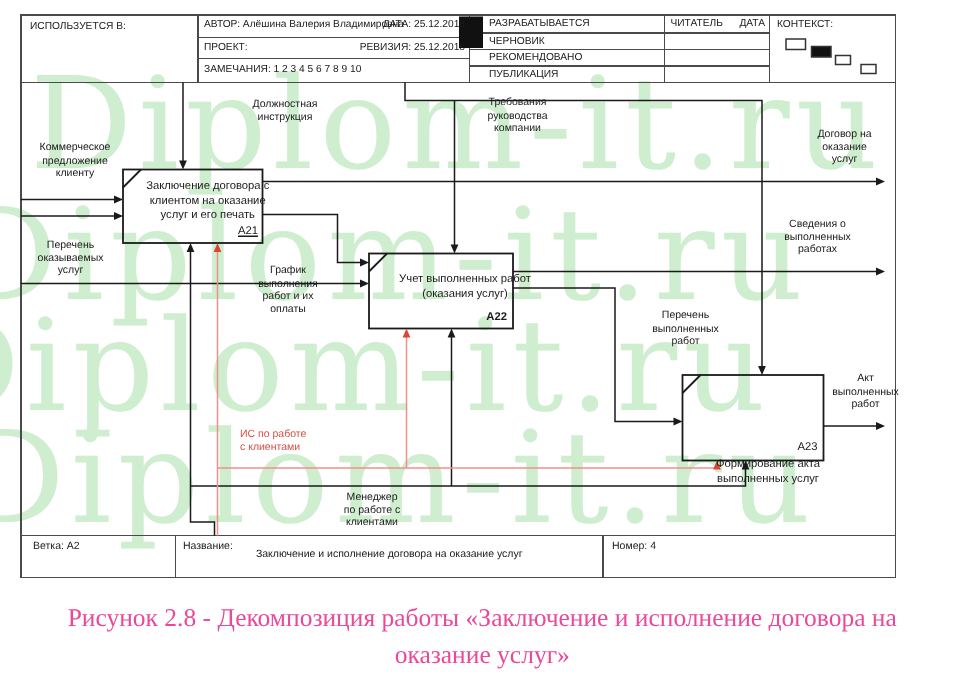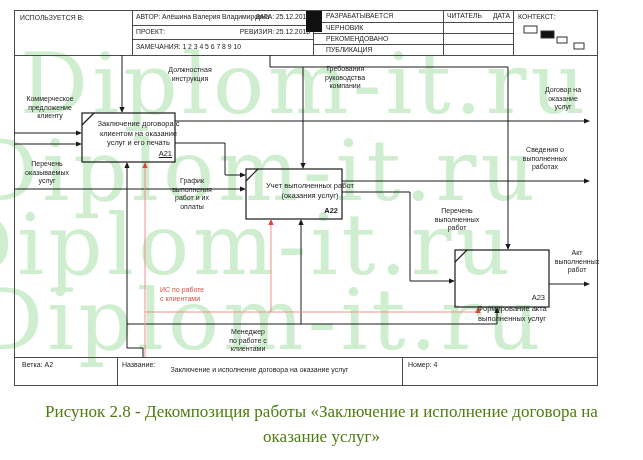--- a/index.html
+++ b/index.html
@@ -10,21 +10,21 @@
   #wires{position:absolute;left:0;top:0;z-index:2;}
   .txt{position:absolute;z-index:3;color:#1a1a1a;}
   .hdr{font-size:6.8px;line-height:8px;white-space:nowrap;}
   .lbl{font-size:7px;line-height:8.6px;text-align:center;white-space:pre-line;}
   .boxttl{font-size:7.5px;line-height:9.5px;text-align:center;white-space:pre-line;}
   .boxid{font-size:7.5px;line-height:9px;text-align:right;}
   .red{color:#d94f43;}
   .ftr{font-size:7px;line-height:8px;white-space:nowrap;}
   .caption{position:absolute;z-index:3;left:0;top:400px;width:643px;text-align:center;
            font-family:"Liberation Serif",serif;font-size:17px;line-height:1.45;
-           color:#4d7c0f;white-space:pre-line;}
+           color:#ec4899;white-space:pre-line;}
 </style>
 </head>
 <body>
 
 <div id="stage">
 
   <div class="wm" style="left:20px;top:41px;">Diplom-it.ru</div>
   <div class="wm" style="left:-30px;top:128px;">Diplom-it.ru</div>
   <div class="wm" style="left:-55px;top:202px;">Diplom-it.ru</div>
   <div class="wm" style="left:-25px;top:277px;">Diplom-it.ru</div>

